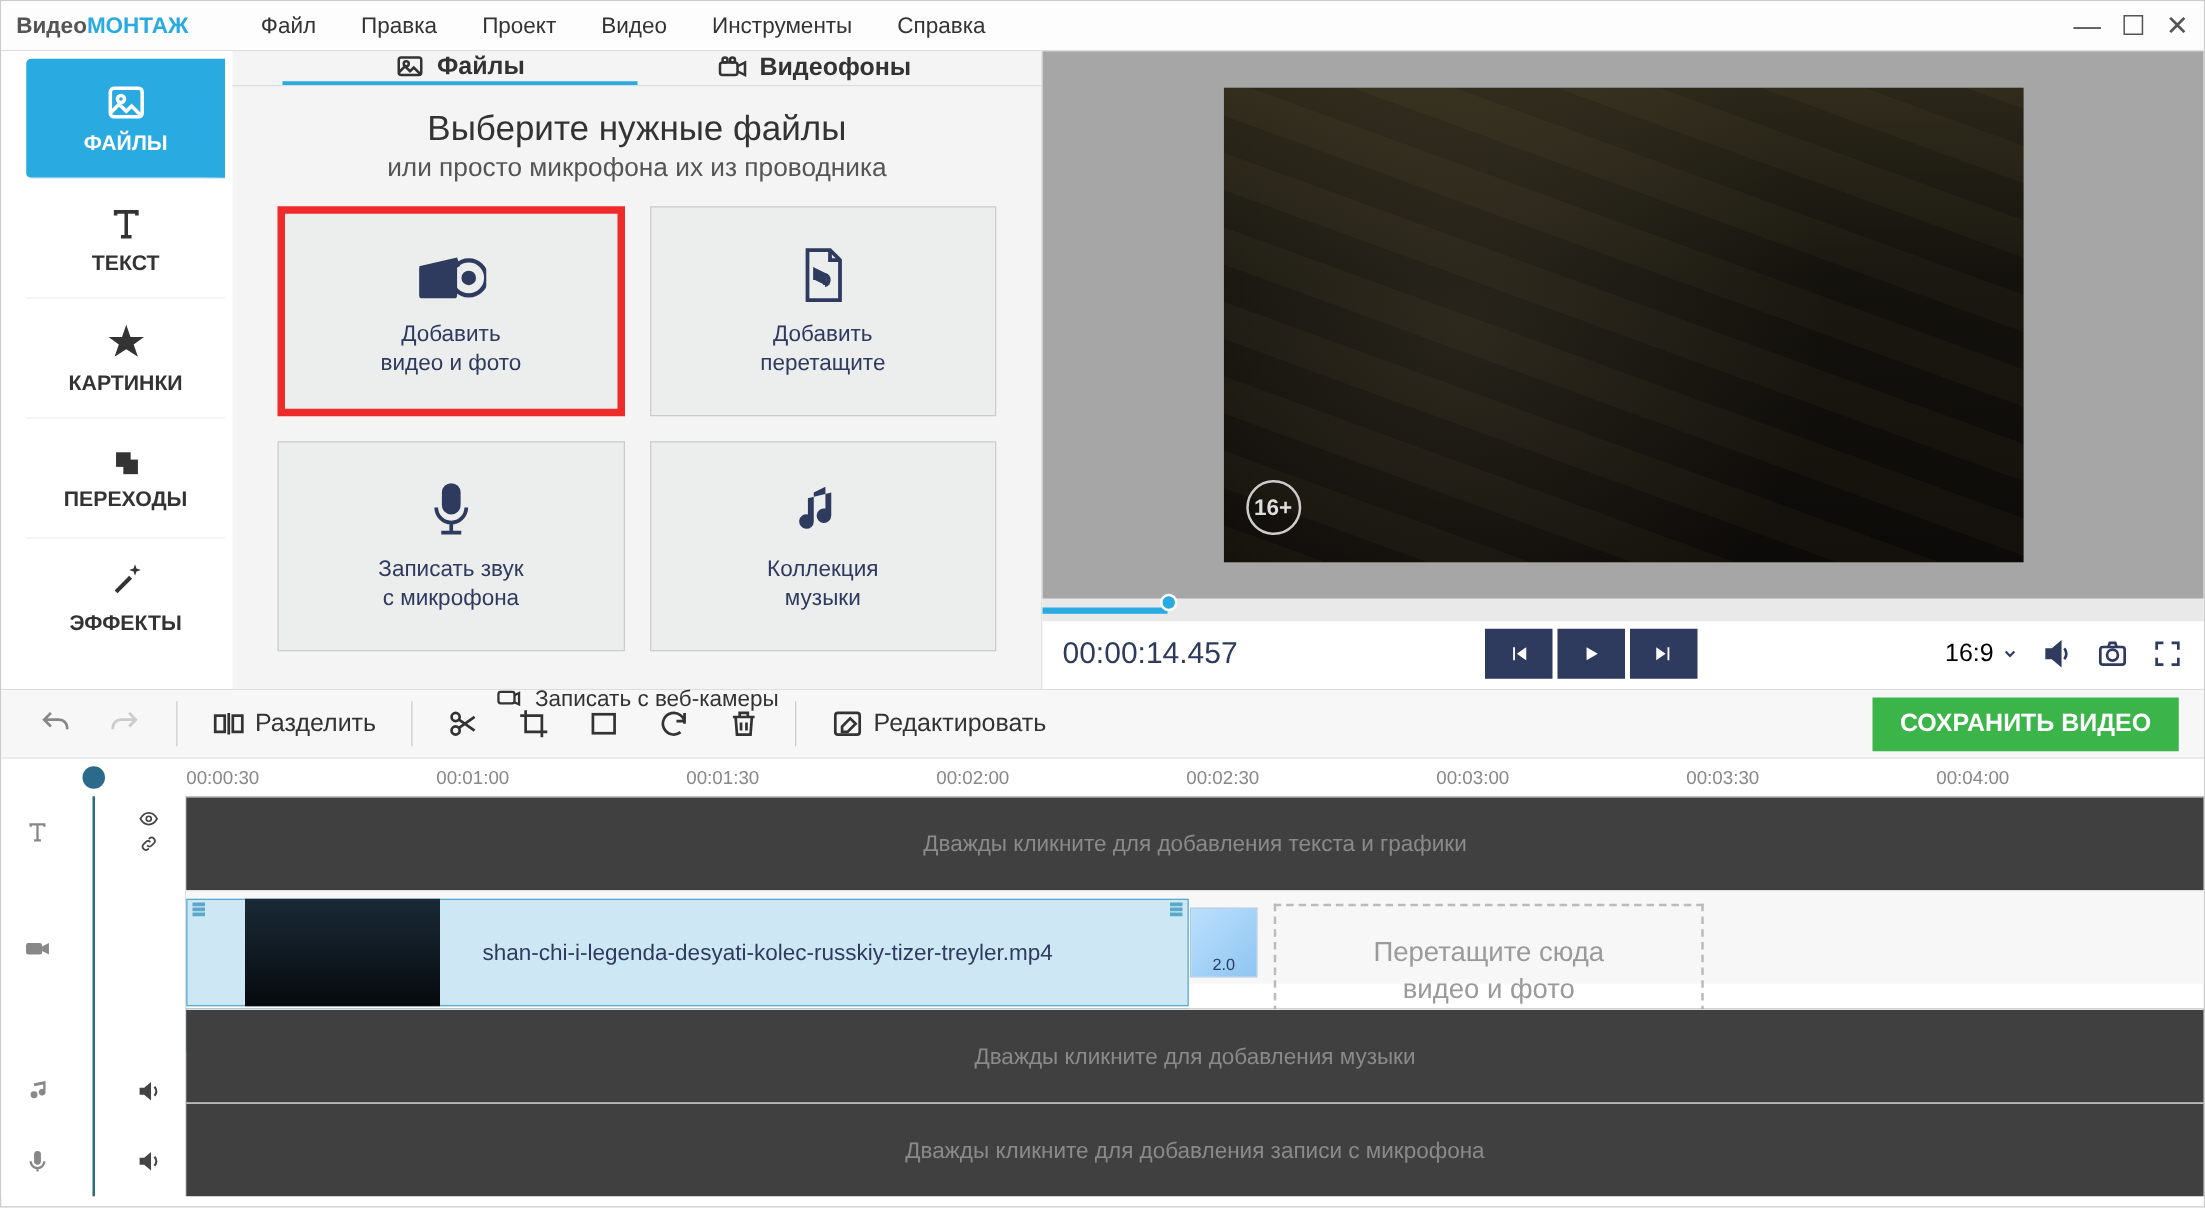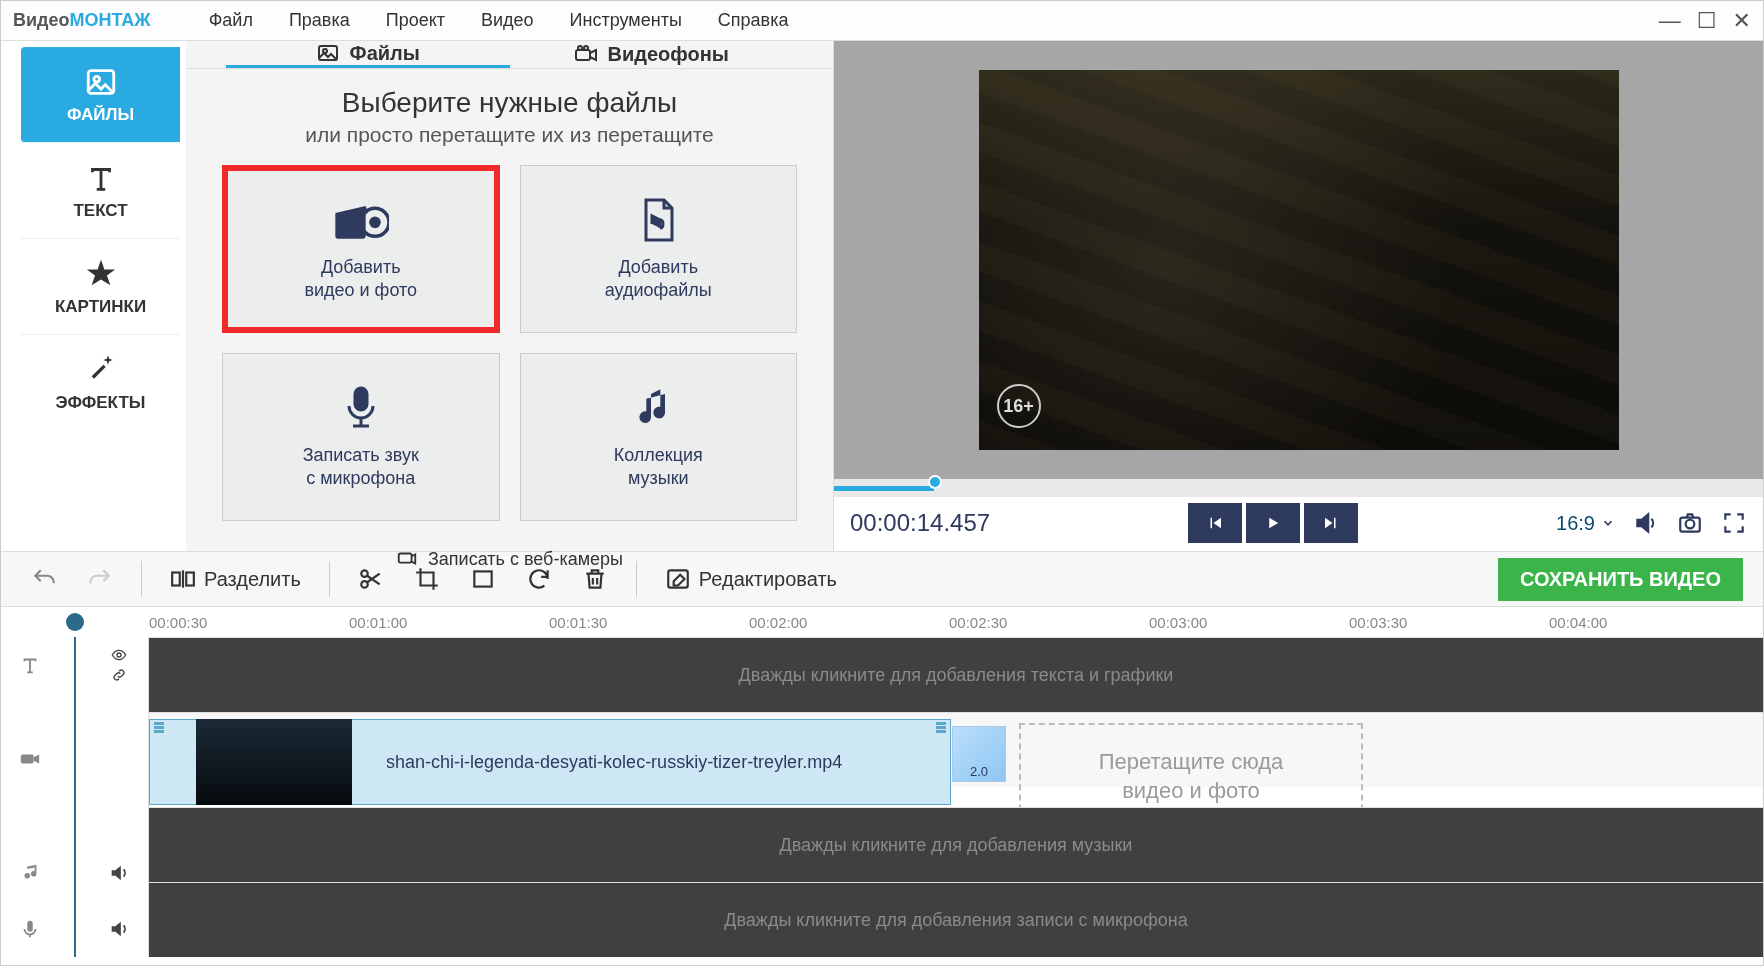--- a/index.html
+++ b/index.html
@@ -40,21 +40,21 @@
  linear-gradient(180deg,#2a2618 0%, #0f0e0a 40%, #070605 100%);}
 .pvimg .beam{position:absolute;inset:0;background:repeating-linear-gradient(20deg, rgba(90,80,50,.15) 0 28px, rgba(50,45,30,.12) 28px 56px);mix-blend:lighten;}
 .rating{position:absolute;left:18px;bottom:22px;width:44px;height:44px;border:2px solid #ccc;border-radius:50%;display:flex;align-items:center;justify-content:center;color:#ddd;font-size:18px;font-weight:700;}
 .pvbar{height:18px;background:#e9e9e9;position:relative;}
 .pvbar .prog{position:absolute;left:0;top:0;height:5px;width:100px;background:#29abe2;bottom:0;margin:auto 0;}
 .pvbar .thumb{position:absolute;left:94px;top:-4px;width:14px;height:14px;border-radius:50%;background:#29abe2;border:2px solid #fff;}
 .pvctrls{height:52px;display:flex;align-items:center;padding:0 16px;}
 .timecode{font-size:24px;color:#2e3a5e;}
 .transport{margin-left:auto;margin-right:auto;display:flex;gap:4px;}
 .tbut{width:54px;height:40px;background:#2e3a5e;color:#fff;display:flex;align-items:center;justify-content:center;cursor:pointer;}
-.ratio{display:flex;align-items:center;gap:18px;font-size:20px;color:#0c4a6e;}
+.ratio{display:flex;align-items:center;gap:18px;font-size:20px;color:#000000;}
 .aspectbtn{display:flex;align-items:center;gap:6px;cursor:pointer;}
 .aspectbtn svg{width:14px;height:14px;}
 .ratio .ic{width:26px;height:26px;cursor:pointer;}
 .toolbar{height:56px;border-top:1px solid #ddd;border-bottom:1px solid #ddd;background:#f7f7f7;display:flex;align-items:center;padding:0 20px;gap:10px;}
 .tbtn{display:flex;align-items:center;gap:8px;font-size:20px;color:#333;padding:6px 10px;cursor:pointer;}
 .tbtn.disabled{color:#aaa;}
 .sep{width:1px;height:36px;background:#ccc;margin:0 8px;}
 .tbtn svg{width:26px;height:26px;}
 .savebtn{margin-left:auto;background:#3bb54a;color:#fff;font-weight:700;font-size:20px;padding:10px 22px;cursor:pointer;}
 .timeline{display:flex;flex-direction:column;}
@@ -120,20 +120,27 @@
           <path d="M5 5h14v3h-2V7h-4v12h2v2H9v-2h2V7H7v1H5z"></path>
         </svg>
       <span>ТЕКСТ</span>
     </div>
     <div class="sitem">
       <svg viewBox="0 0 24 24" fill="#333">
           <path d="M12 2l2.4 6.9H22l-5.8 4.2L18.6 20 12 15.8 5.4 20l2.4-6.9L2 8.9h7.6z"></path>
         </svg>
       <span>КАРТИНКИ</span>
     </div>
+    <div class="sitem small">
+      <svg viewBox="0 0 24 24" fill="#333">
+          <rect x="5" y="5" width="10" height="10"></rect>
+          <rect x="10" y="10" width="10" height="10"></rect>
+        </svg>
+      <span>ПЕРЕХОДЫ</span>
+    </div>
     <div class="sitem small" style="border:none;gap:12px;">
       <svg viewBox="0 0 24 24" fill="#333">
           <path d="M4 20l10-10 2 2L6 22zM18 2l1 3 3 1-3 1-1 3-1-3-3-1 3-1z"></path>
         </svg>
       <span>ЭФФЕКТЫ</span>
     </div>
   </div>
 
   <div class="filepanel">
     <div class="fptabs">
@@ -150,39 +157,39 @@
             <rect x="2" y="7" width="14" height="10" rx="2"></rect>
             <path d="M16 10l6-3v10l-6-3"></path>
             <circle cx="6" cy="5" r="2"></circle>
             <circle cx="12" cy="5" r="2"></circle>
           </svg>
         <span>Видеофоны</span>
       </div>
     </div>
     <div class="fpbody">
       <div class="fpbig">Выберите нужные файлы</div>
-      <div class="fpsub">или просто перетащите их из перетащите</div>
+      <div class="fpsub">или просто микрофона их из проводника</div>
       <div class="fpgrid">
         <div class="fpcard hl">
           <svg viewBox="0 0 48 40" fill="#2e3a5e">
               <rect x="2" y="14" width="26" height="22" rx="2"></rect>
               <path d="M2 14l26-6 2 6-26 6z" fill="#2e3a5e"></path>
               <circle cx="36" cy="22" r="12" fill="none" stroke="#2e3a5e" stroke-width="3"></circle>
               <circle cx="36" cy="22" r="5"></circle>
             </svg>
           <div class="fpl"><span>Добавить</span><br><span>видео и фото</span></div>
         </div>
         <div class="fpcard">
           <svg viewBox="0 0 40 48" fill="none" stroke="#2e3a5e" stroke-width="3">
               <path d="M8 4h18l8 8v32H8z"></path>
               <path d="M26 4v8h8"></path>
               <path d="M14 28v-8l8 4v8" fill="#2e3a5e"></path>
               <path d="M22 24c4 0 4 8 0 8"></path>
             </svg>
-          <div class="fpl"><span>Добавить</span><br><span>аудиофайлы</span></div>
+          <div class="fpl"><span>Добавить</span><br><span>перетащите</span></div>
         </div>
         <div class="fpcard">
           <svg viewBox="0 0 40 48" fill="none" stroke="#2e3a5e" stroke-width="3">
               <rect x="14" y="4" width="12" height="22" rx="6" fill="#2e3a5e"></rect>
               <path d="M8 22a12 12 0 0024 0M20 34v8M12 42h16"></path>
             </svg>
           <div class="fpl"><span>Записать звук</span><br><span>с микрофона</span></div>
         </div>
         <div class="fpcard">
           <svg viewBox="0 0 48 40" fill="#2e3a5e">

